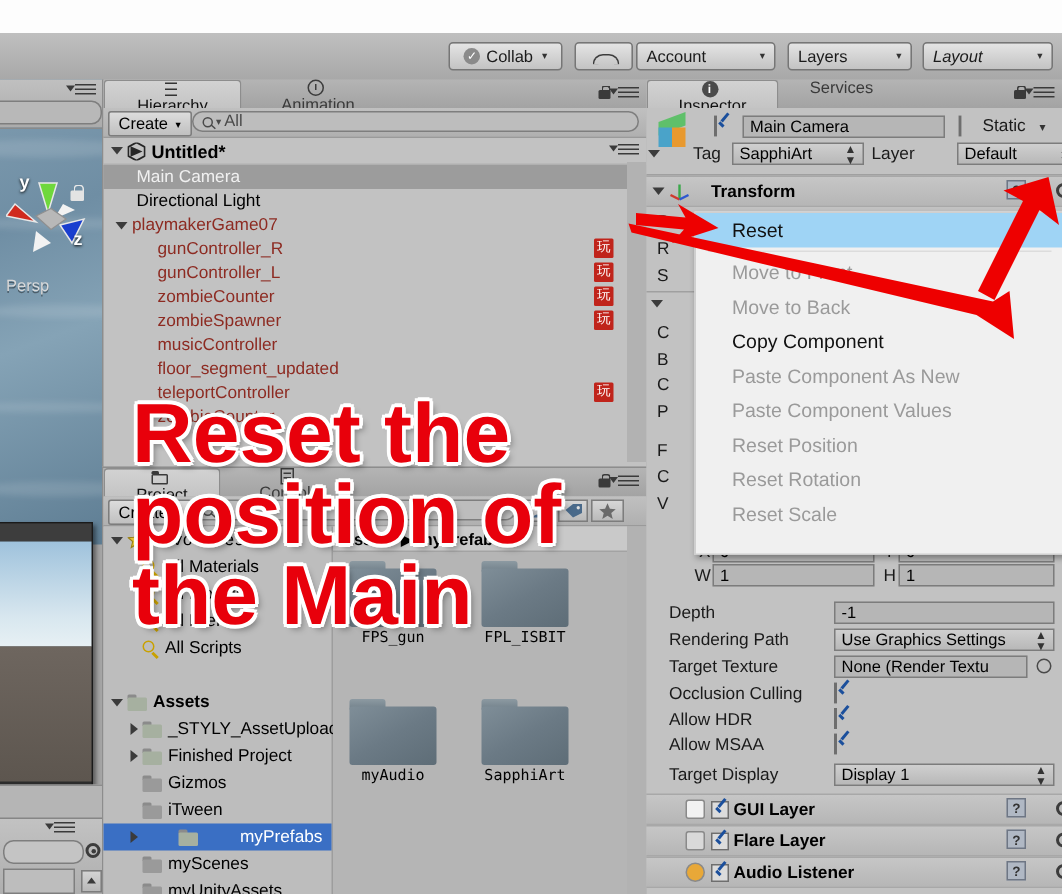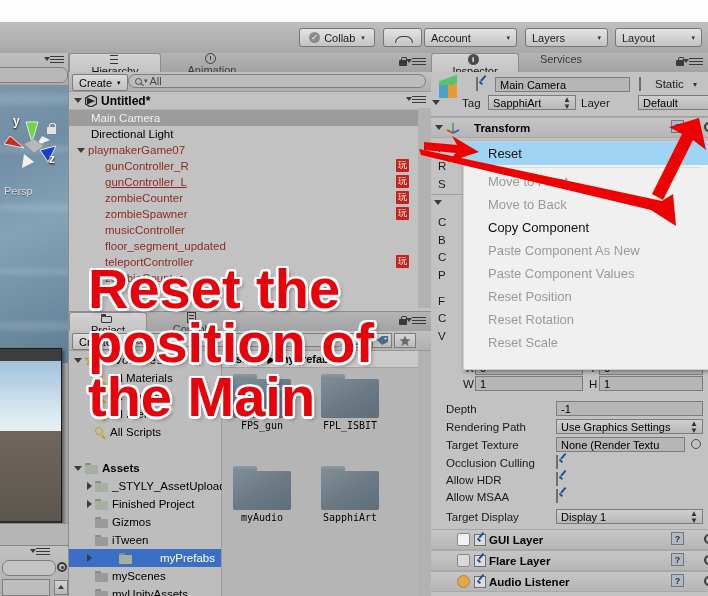--- a/index.html
+++ b/index.html
@@ -196,21 +196,21 @@
     <span class="cloudglyph"></span>
   </div>
   <div class="tbtn" style="left:424px;width:93px;justify-content:flex-start;">
     <span>Account</span>
     <span class="caret" style="margin-left:auto;">▾</span>
   </div>
   <div class="tbtn" style="left:525px;width:83px;justify-content:flex-start;">
     <span>Layers</span>
     <span class="caret" style="margin-left:auto;">▾</span>
   </div>
-  <div class="tbtn" style="left:615px;width:87px;justify-content:flex-start;">
+  <div class="tbtn" style="left:615px;width:87px;justify-content:flex-start;font-style:italic;">
     <span>Layout</span>
     <span class="caret" style="margin-left:auto;">▾</span>
   </div>
 </div>
 
 <div id="sceneview" class="abs">
   <div class="wave" style="left:-30px;top:40px;width:120px;height:12px;"></div>
   <div class="wave" style="left:-20px;top:92px;width:110px;height:8px;"></div>
   <div class="wave" style="left:-10px;top:150px;width:100px;height:9px;"></div>
   <div class="wave" style="left:-25px;top:215px;width:120px;height:7px;"></div>
@@ -328,21 +328,21 @@
         <span>Directional Light</span>
       </div>
       <div class="hrow pm" style="padding-left: 8px;">
         <span class="tri"></span>
         <span>playmakerGame07</span>
       </div>
       <div class="hrow pm" style="padding-left: 36px;">
         <span>gunController_R</span>
         <span class="fsmbadge">玩</span>
       </div>
-      <div class="hrow pm" style="padding-left: 36px; text-decoration: underline;">
+      <div class="hrow pm" style="padding-left: 36px;">
         <span>gunController_L</span>
         <span class="fsmbadge">玩</span>
       </div>
       <div class="hrow pm" style="padding-left: 36px;">
         <span>zombieCounter</span>
         <span class="fsmbadge">玩</span>
       </div>
       <div class="hrow pm" style="padding-left: 36px;">
         <span>zombieSpawner</span>
         <span class="fsmbadge">玩</span>

